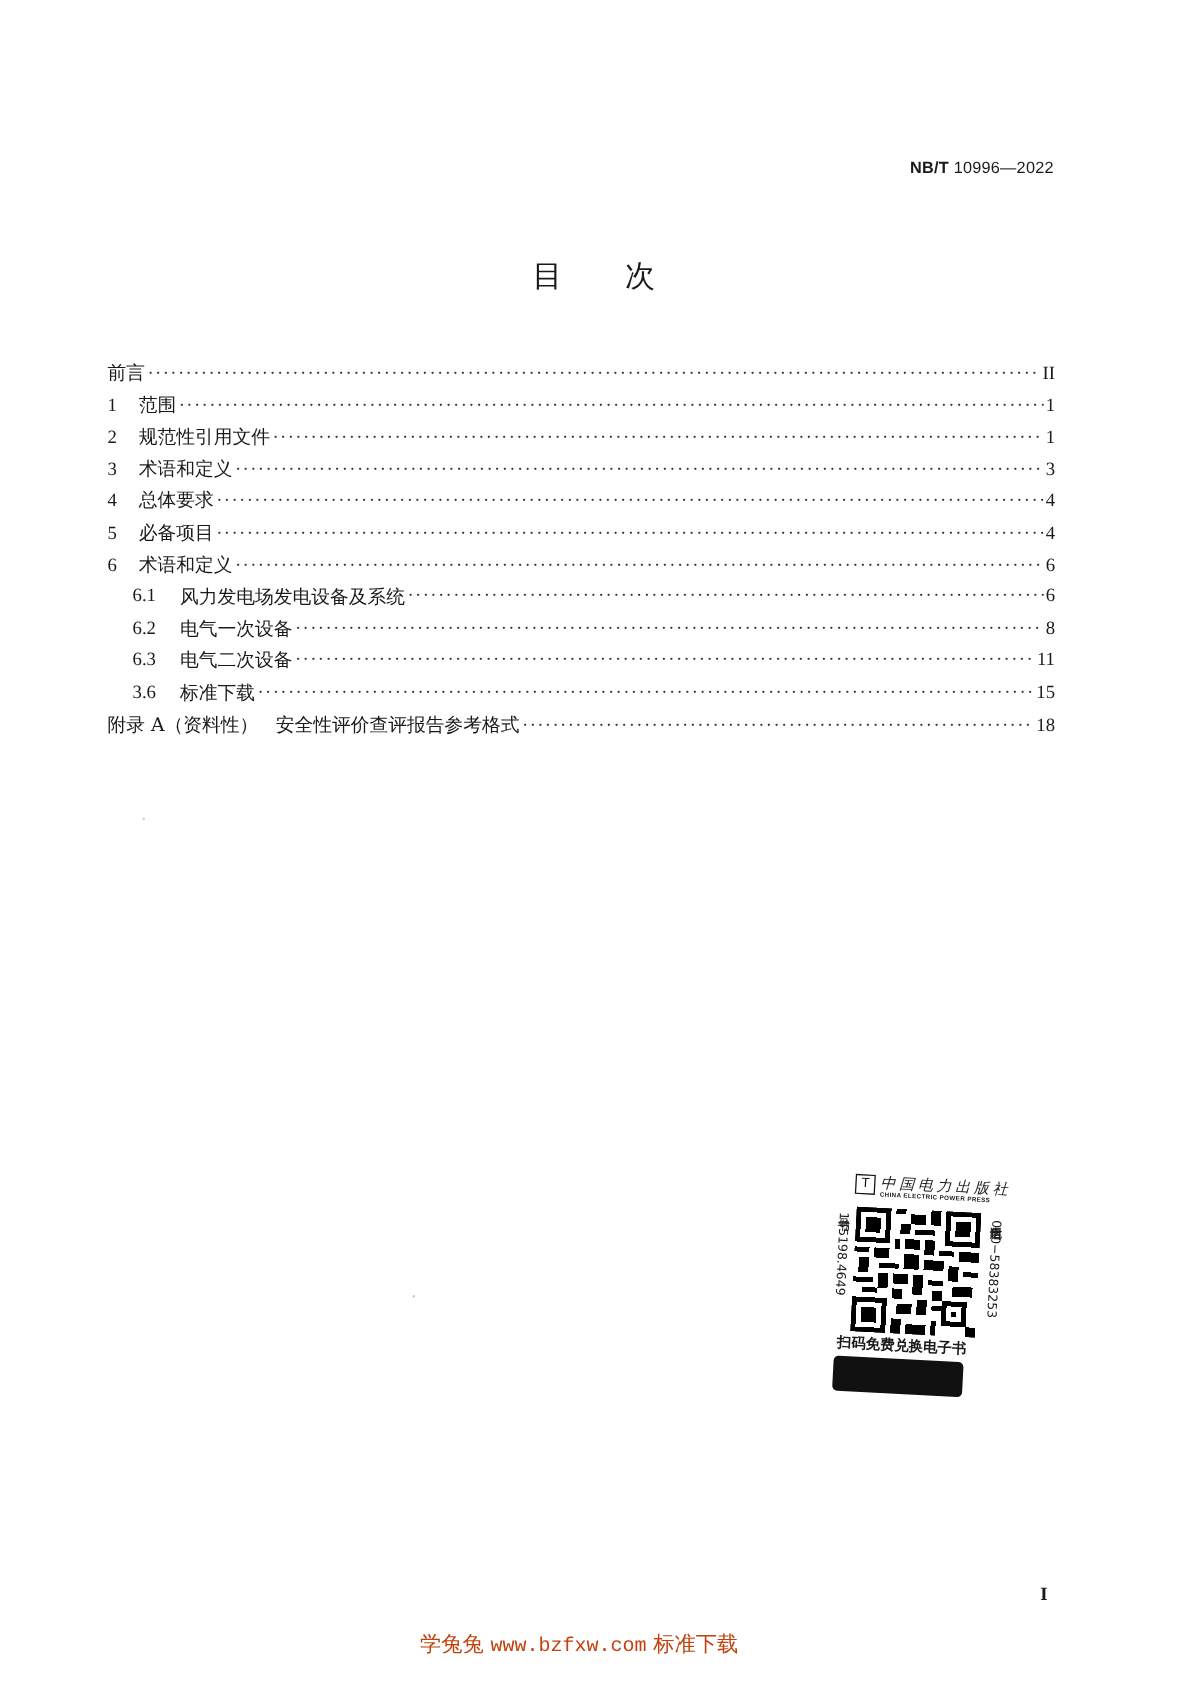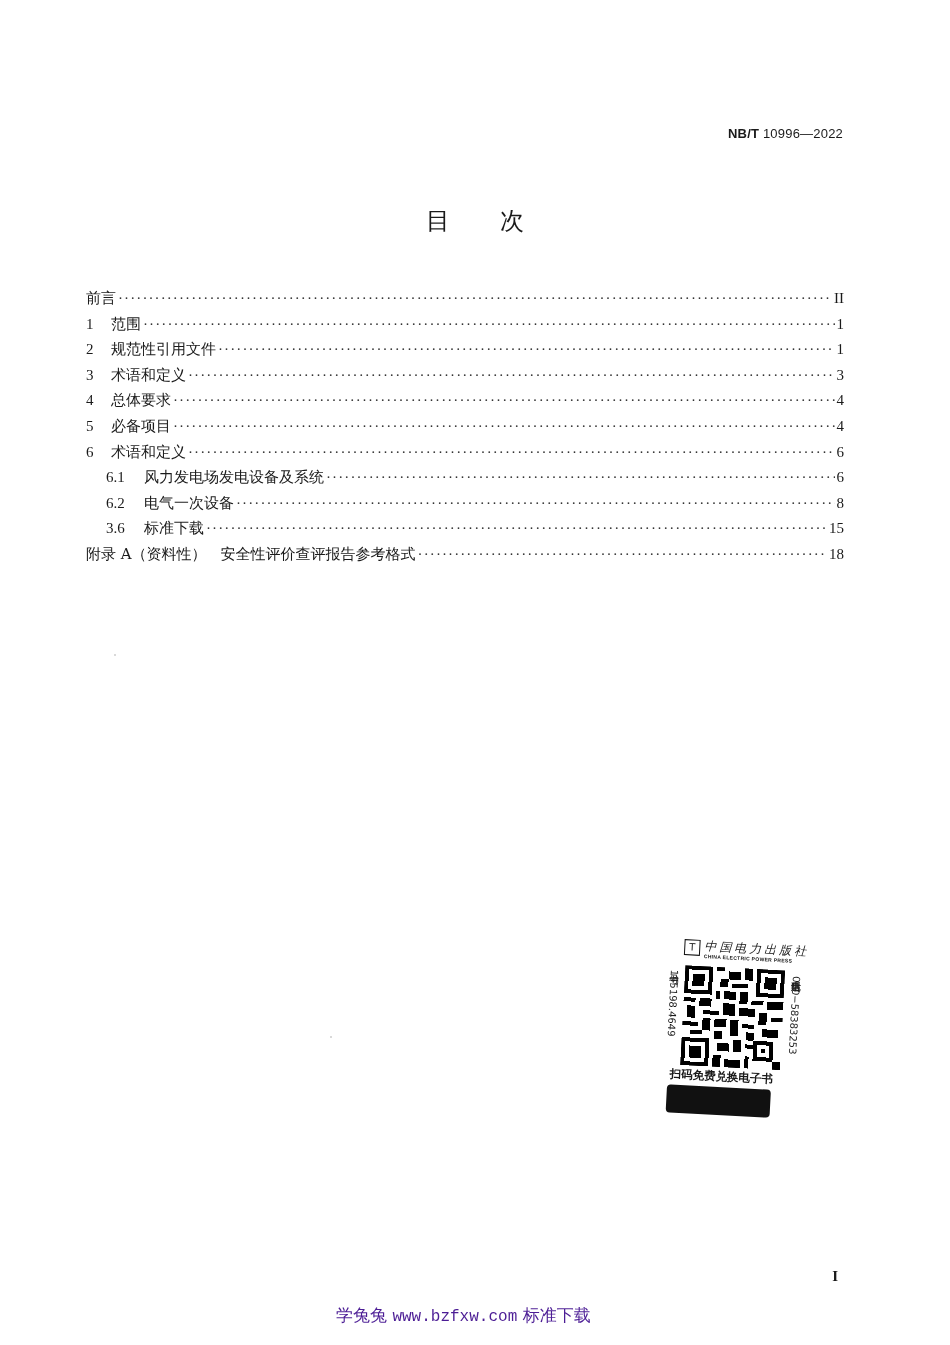--- a/index.html
+++ b/index.html
@@ -30,21 +30,21 @@
   .qr-logo .logo-en { position: absolute; left: 20px; top: 15px; font-size: 5px; font-family: "Liberation Sans", sans-serif; font-weight: bold; letter-spacing: 0.3px; white-space: nowrap; }
   .qr-side-left { position: absolute; left: -4px; top: 32px; writing-mode: vertical-rl; font-size: 10px;
                   font-family: "DejaVu Sans", sans-serif; }
   .qr-side-right { position: absolute; left: 118px; top: 32px; writing-mode: vertical-rl; font-size: 10px;
                    font-family: "DejaVu Sans", sans-serif; }
   .qr-code { position: absolute; left: 14px; top: 30px; width: 100px; height: 100px; background: #fff; }
   .qr-code svg { width: 100px; height: 100px; display: block; }
   .qr-caption { position: absolute; left: 4px; top: 132px; font-size: 11.5px; font-family: "DejaVu Sans", sans-serif; font-weight: bold; white-space: nowrap; }
   .qr-redact { position: absolute; left: 2px; top: 150px; width: 104px; height: 28px; background: #111; border-radius: 4px; }
   .page-num { position: absolute; right: 112px; top: 1268px; font-size: 15px; font-family: "Liberation Serif", serif; font-weight: bold; }
-  .footer { position: absolute; left: 336px; top: 1304px; font-size: 17px; font-family: "DejaVu Serif", serif; color: #4c1d95; white-space: nowrap; }
+  .footer { position: absolute; left: 336px; top: 1304px; font-size: 17px; font-family: "DejaVu Serif", serif; color: #c2410c; white-space: nowrap; }
   .footer .mono { font-family: "Liberation Mono", monospace; font-size: 16px; }
   .speck { position: absolute; width: 2px; height: 2px; background: #ccc; border-radius: 1px; }
 </style>
 </head>
 <body>
 
 <div class="std-code">
   <span>NB/T</span>
   <span class="num">10996—2022</span>
 </div>
@@ -97,20 +97,26 @@
     <span class="toc-num">6.1</span>
     <span class="toc-label">风力发电场发电设备及系统</span>
     <span class="leader"></span>
     <span class="toc-page">6</span>
   </div>
   <div class="toc-row sub">
     <span class="toc-num">6.2</span>
     <span class="toc-label">电气一次设备</span>
     <span class="leader"></span>
     <span class="toc-page">8</span>
+  </div>
+  <div class="toc-row sub">
+    <span class="toc-num">6.3</span>
+    <span class="toc-label">电气二次设备</span>
+    <span class="leader"></span>
+    <span class="toc-page">11</span>
   </div>
   <div class="toc-row sub">
     <span class="toc-num">3.6</span>
     <span class="toc-label">标准下载</span>
     <span class="leader"></span>
     <span class="toc-page">15</span>
   </div>
   <div class="toc-row appendix">
     <span class="toc-label">
       <span>附录 A（资料性）</span><span class="gap"></span><span>安全性评价查评报告参考格式</span>

